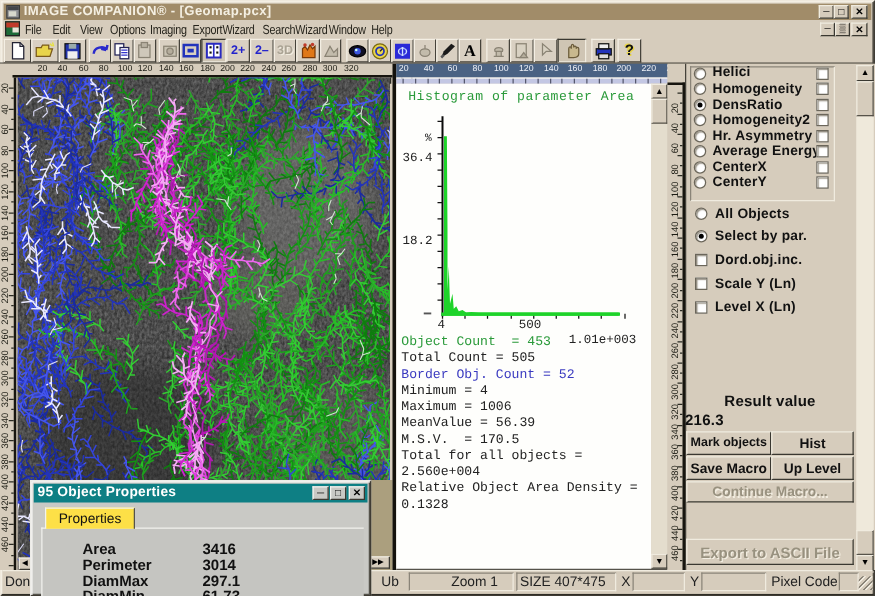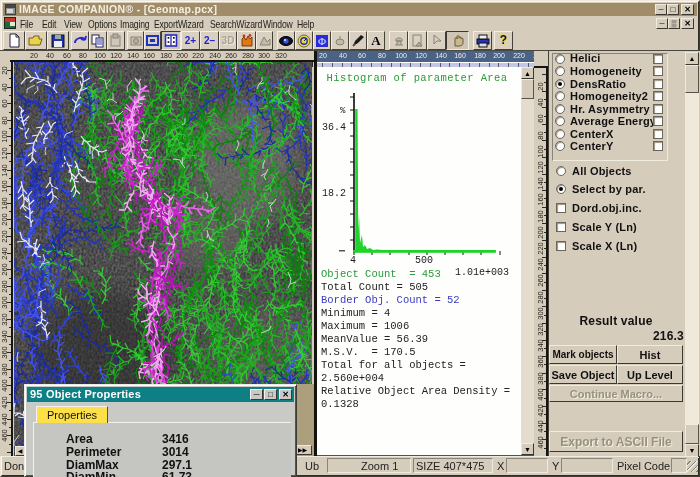--- a/index.html
+++ b/index.html
@@ -1197,26 +1197,26 @@
 <div class="abs sb-arrow" style="left:685px;top:444px;width:14px;height:13px;line-height:12px;font-size:7px;">▼</div>
 <div class="rad" style="left:556px;top:166px;"></div>
 <div class="blab" style="left:572px;top:165px;">All Objects</div>
 <div class="rad on" style="left:556px;top:184px;"></div>
 <div class="blab" style="left:572px;top:183px;">Select by par.</div>
 <div class="chk" style="left:556px;top:203px;"></div>
 <div class="blab" style="left:572px;top:202px;">Dord.obj.inc.</div>
 <div class="chk" style="left:556px;top:222px;"></div>
 <div class="blab" style="left:572px;top:221px;">Scale Y (Ln)</div>
 <div class="chk" style="left:556px;top:241px;"></div>
-<div class="blab" style="left:572px;top:240px;">Scale X (Ln)</div>
+<div class="blab" style="left:572px;top:240px;">Level X (Ln)</div>
 <div class="blab" style="left:548px;top:314px;width:136px;text-align:center;font-size:12px;">Result value</div>
-<div class="blab" style="left:548px;top:329px;width:136px;text-align:right;font-size:12px;">216.3</div>
+<div class="blab" style="left:548px;top:329px;width:136px;text-align:left;font-size:12px;">216.3</div>
 <div class="pbtn" style="left:549px;top:345px;width:68px;height:19px;line-height:18px;font-size:10px;">Mark objects</div>
 <div class="pbtn" style="left:617px;top:345px;width:66px;height:19px;line-height:18px;">Hist</div>
-<div class="pbtn" style="left:549px;top:365px;width:68px;height:19px;line-height:18px;">Save Object</div>
+<div class="pbtn" style="left:549px;top:365px;width:68px;height:19px;line-height:18px;">Save Macro</div>
 <div class="pbtn" style="left:617px;top:365px;width:66px;height:19px;line-height:18px;">Up Level</div>
 <div class="pbtn dis" style="left:549px;top:385px;width:134px;height:17px;line-height:16px;">Continue Macro...</div>
 <div class="pbtn dis" style="left:549px;top:431px;width:134px;height:21px;line-height:20px;font-size:12px;">Export to ASCII File</div>
 <div class="abs" style="left:2px;top:456px;width:696px;height:19px;background:#d6ccbc;border-top:1px solid #f0ebdf;"></div>
 <div class="abs" style="left:4px;top:460px;font-size:11px;color:#222;">Done</div>
 <div class="abs" style="left:305px;top:460px;font-size:11px;color:#222;">Ub</div>
 <div class="abs sunken" style="left:327px;top:458px;width:84px;height:15px;"></div>
 <div class="abs" style="left:361px;top:460px;font-size:11px;color:#222;">Zoom 1</div>
 <div class="abs sunken" style="left:413px;top:458px;width:80px;height:15px;"></div>
 <div class="abs" style="left:416px;top:460px;font-size:11px;color:#222;">SIZE 407*475</div>

